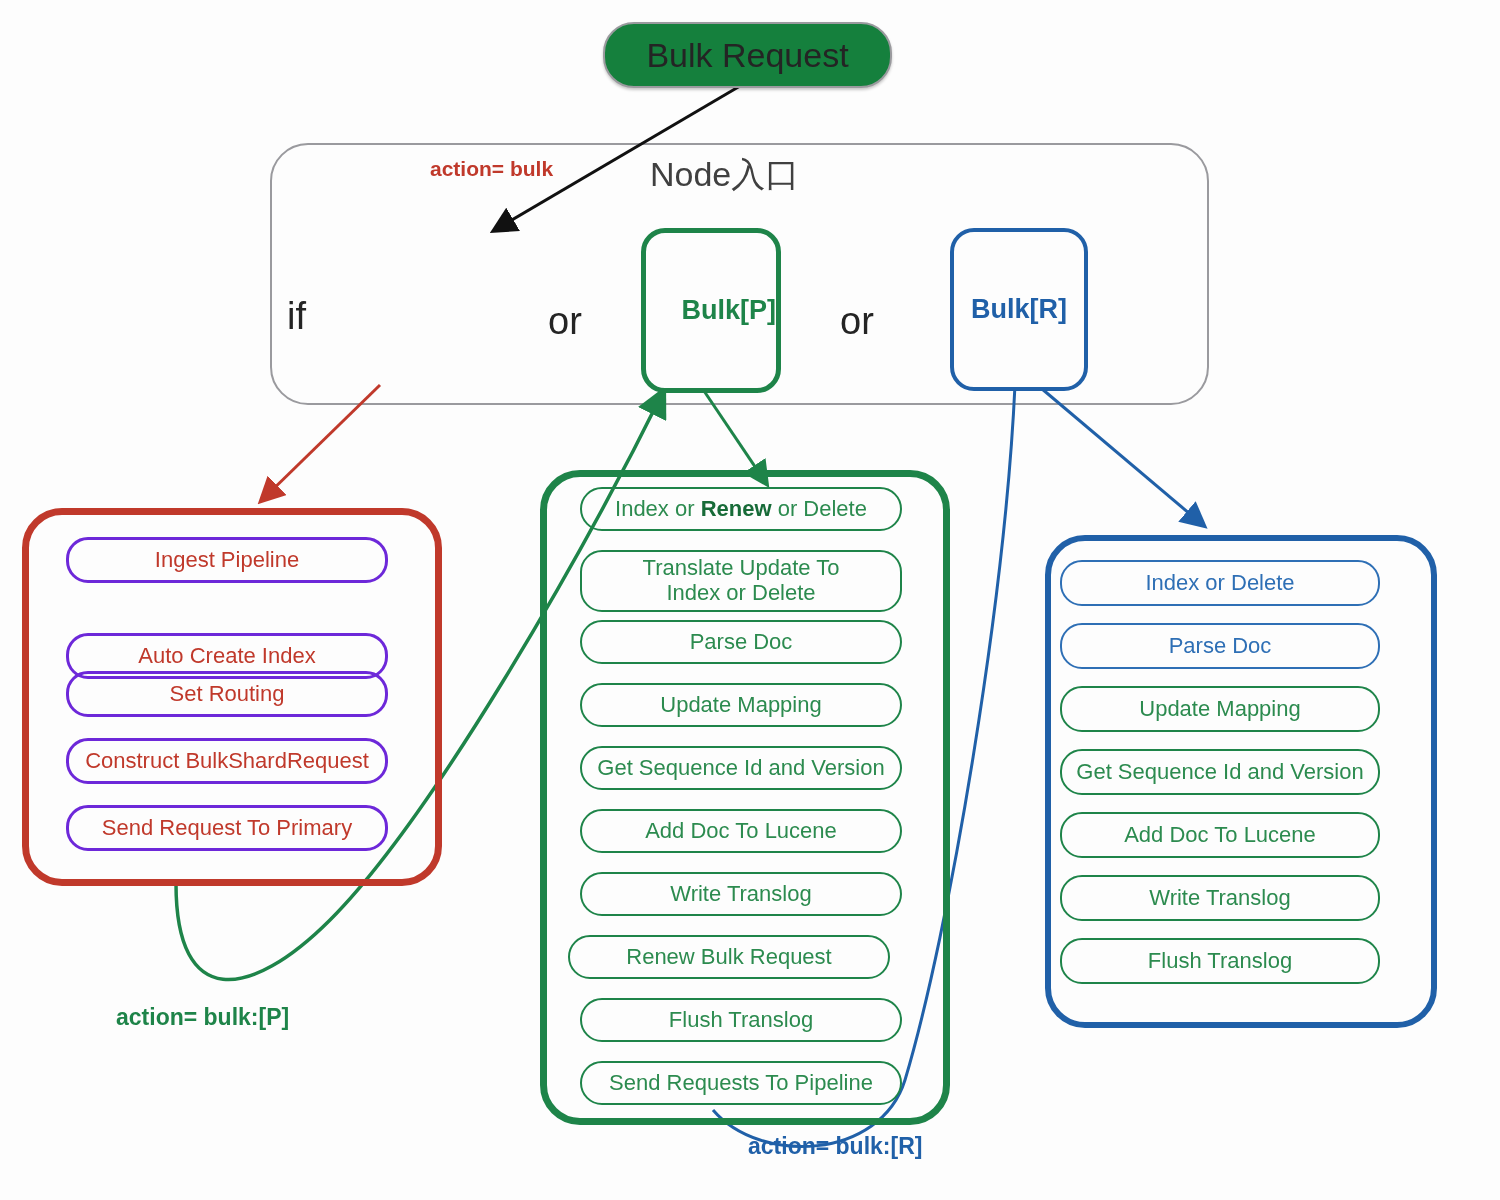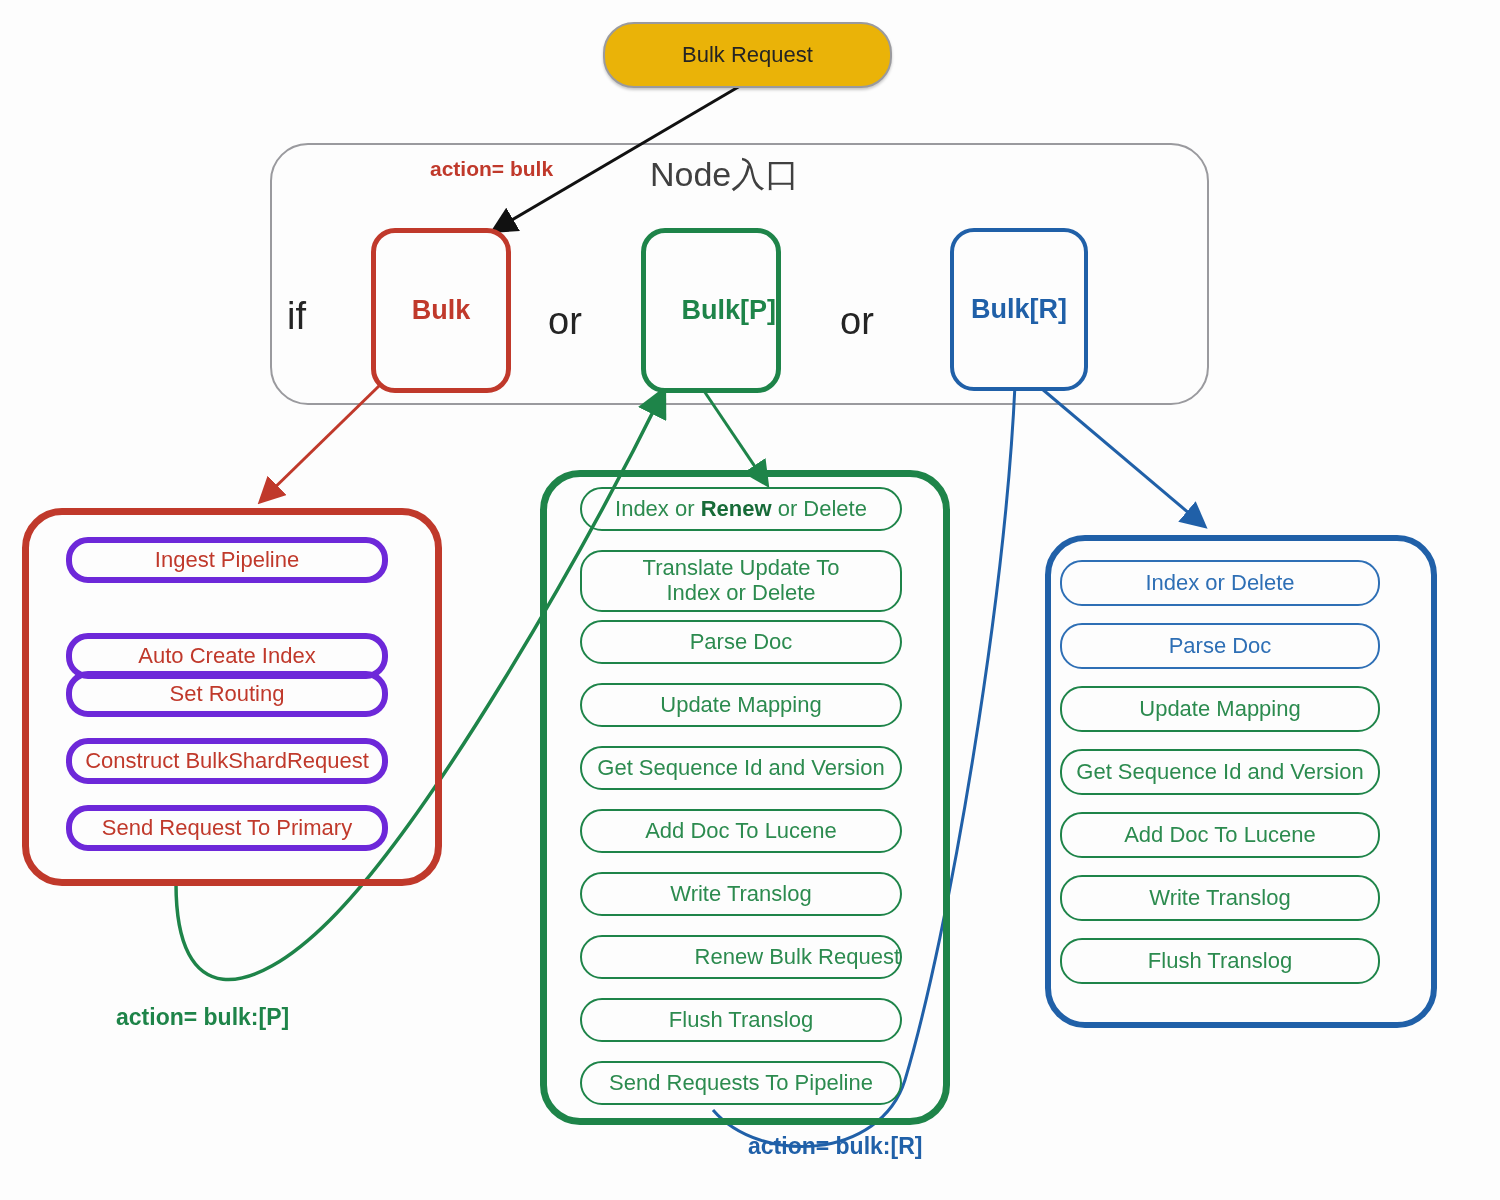--- a/index.html
+++ b/index.html
@@ -29,26 +29,26 @@
 
   
   .bulk-request {
     position: absolute;
     left: 603px;
     top: 22px;
     width: 285px;
     height: 62px;
     border: 2px solid #9a9a9e;
     border-radius: 31px;
-    background: #eab308;
+    background: #15803d;
     box-shadow: 0 2px 3px rgba(0,0,0,0.22);
     display: flex;
     align-items: center;
     justify-content: center;
-    font-size: 22px;
+    font-size: 34px;
     color: #242424;
     z-index: 10;
   }
 
   
   .node-panel {
     position: absolute;
     left: 270px;
     top: 143px;
     width: 935px;
@@ -124,21 +124,21 @@
     border-radius: 22px;
     background: transparent;
     display: flex;
     align-items: center;
     justify-content: center;
     text-align: center;
     line-height: 1.12;
     white-space: nowrap;
     z-index: 7;
   }
-  .step-red   { border: 6px solid #6d28d9; color: #c0392b; font-size: 22px; }
+  .step-red   { border: 3px solid #6d28d9; color: #c0392b; font-size: 22px; }
   .step-green { border: 2px solid #1e8449; color: #2c8b4f; font-size: 22px; }
   .step-blue  { border: 2px solid #2e6fb5; color: #2e6fb5; font-size: 22px; }
 
   .step b { font-weight: bold; color: #176b38; }
 
   
   .action-tag {
     position: absolute;
     font-size: 23px;
     font-weight: bold;
@@ -187,23 +187,20 @@
   </div>
 
   <div class="node-panel"></div>
   <div class="node-title">Node入口</div>
   <div class="action-bulk-label">action= bulk</div>
 
   <div class="kw kw-if">if</div>
   <div class="kw kw-or1">or</div>
   <div class="kw kw-or2">or</div>
 
-  <div class="action-node node-bulk">
-    <span>Bulk</span>
-  </div>
   <div class="action-node node-bulk-p">
     <span>Bulk[P]</span>
   </div>
   <div class="action-node node-bulk-r">
     <span>Bulk[R]</span>
   </div>
 
   <div class="phase phase-red"></div>
   <div class="phase phase-green"></div>
   <div class="phase phase-blue"></div>
@@ -238,21 +235,21 @@
       </div>
       <div class="step step-green" style="left: 580px; top: 746px; width: 322px; height: 44px;">
         <span>Get Sequence Id and Version</span>
       </div>
       <div class="step step-green" style="left: 580px; top: 809px; width: 322px; height: 44px;">
         <span>Add Doc To Lucene</span>
       </div>
       <div class="step step-green" style="left: 580px; top: 872px; width: 322px; height: 44px;">
         <span>Write Translog</span>
       </div>
-      <div class="step step-green" style="left: 580px; top: 935px; width: 322px; height: 44px; justify-content: flex-end;">
+      <div class="step step-green" style="left: 568px; top: 935px; width: 322px; height: 44px;">
         <span>Renew Bulk Request</span>
       </div>
       <div class="step step-green" style="left: 580px; top: 998px; width: 322px; height: 44px;">
         <span>Flush Translog</span>
       </div>
       <div class="step step-green" style="left: 580px; top: 1061px; width: 322px; height: 44px;">
         <span>Send Requests To Pipeline</span>
       </div>
       <div class="step step-blue" style="left: 1060px; top: 560px; width: 320px; height: 46px;">
         <span>Index or Delete</span>

